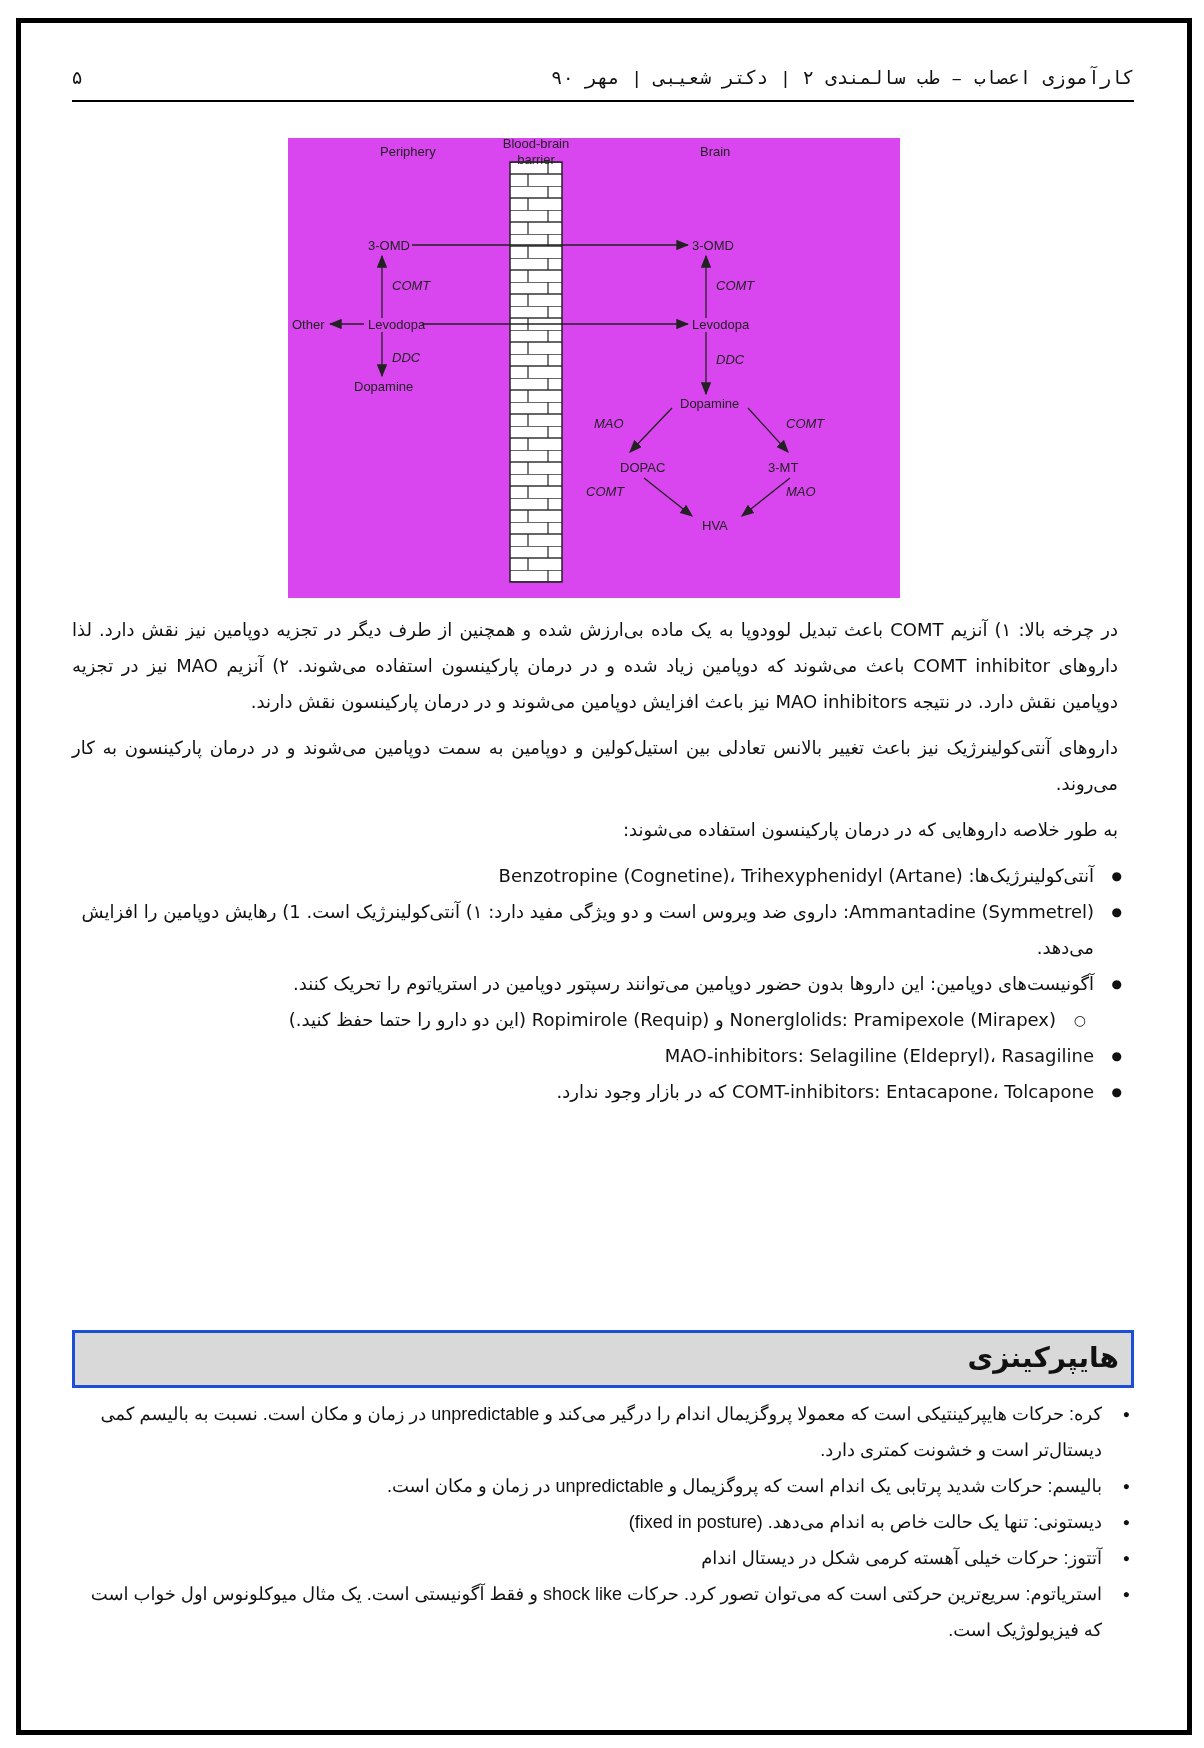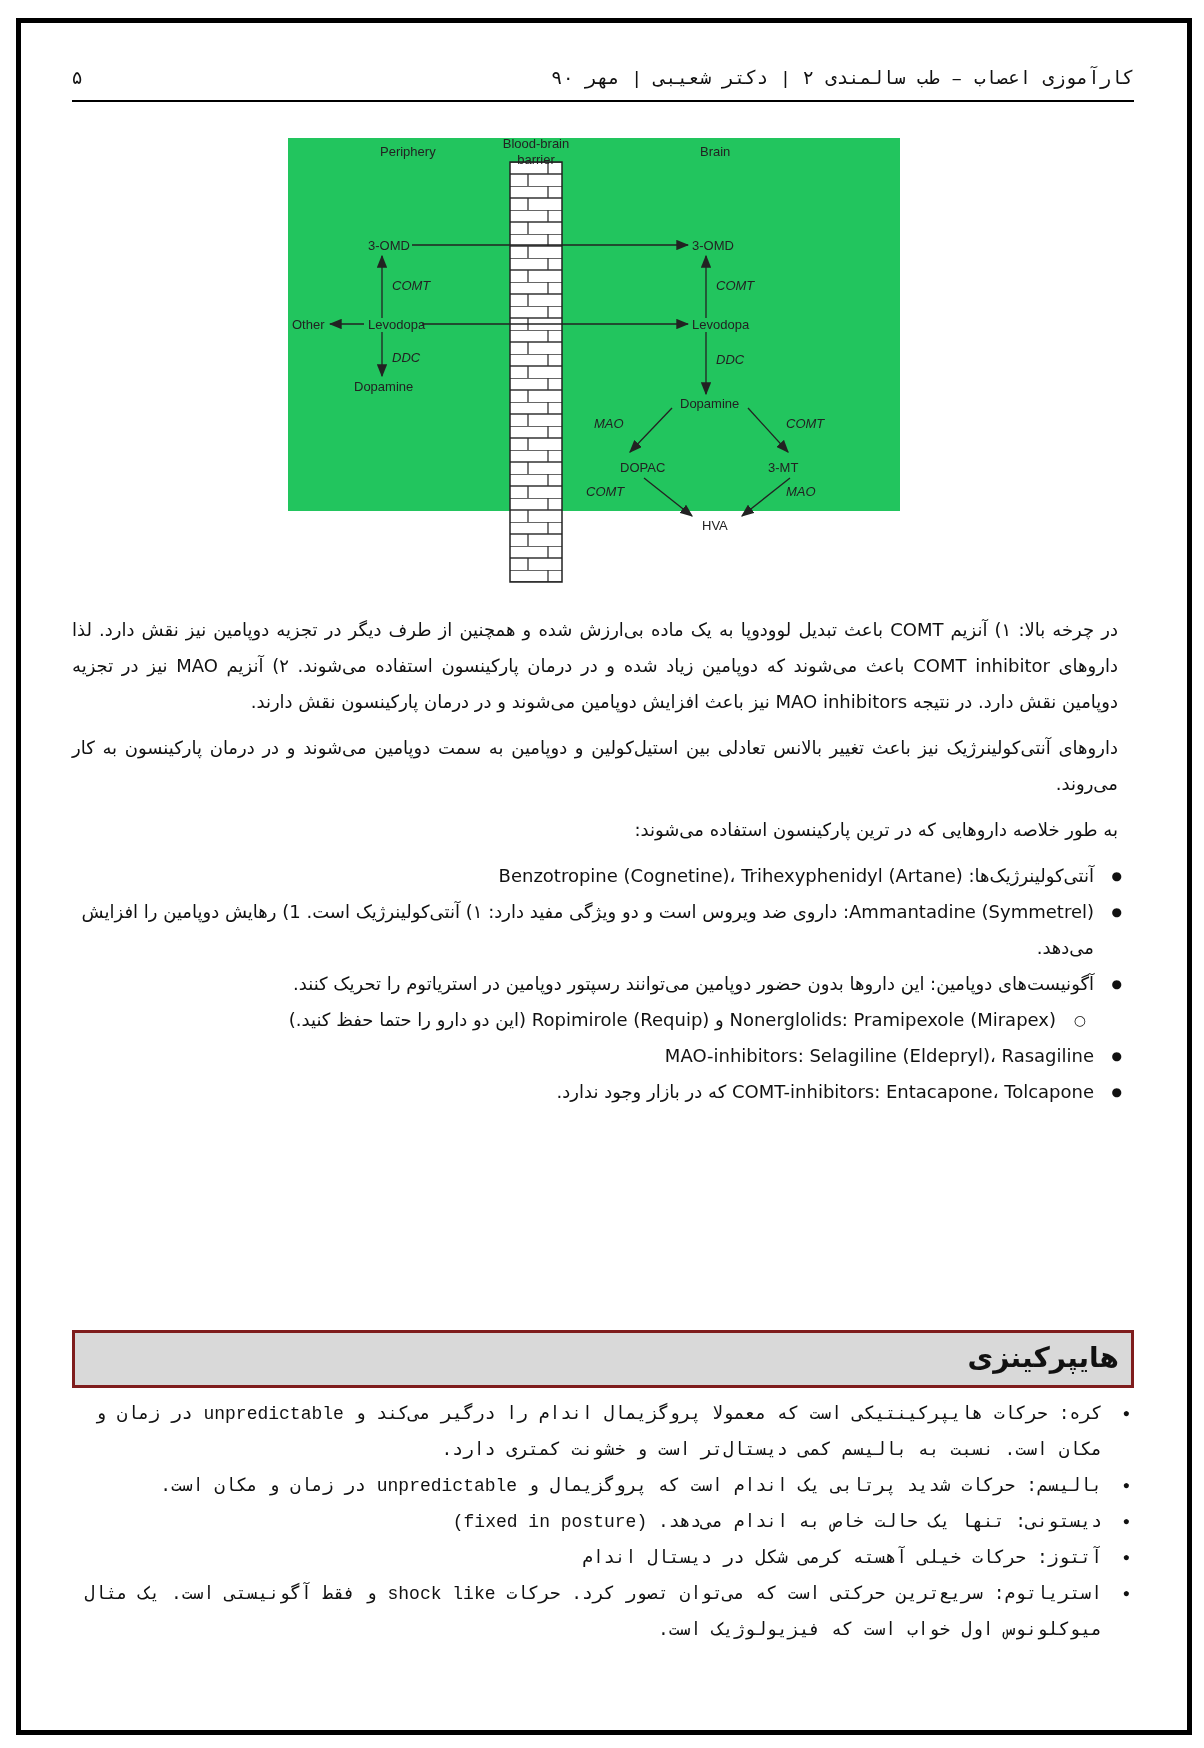--- a/index.html
+++ b/index.html
@@ -4,38 +4,38 @@
 <style>
   html, body { margin:0; padding:0; background:#ffffff; }
   body { width:1204px; height:1748px; position:relative; overflow:hidden;
          font-family:"DejaVu Serif", "Liberation Serif", serif; color:#111; }
   .page-border { position:absolute; left:16px; top:18px; width:1166px; height:1707px;
                  border:5px solid #000; box-sizing:content-box; }
   .header { position:absolute; left:72px; top:60px; width:1062px; height:40px;
             border-bottom:2px solid #000; direction:rtl; }
   .header-title { position:absolute; right:0; top:6px; font-size:19px; font-family:Liberation Mono, monospace; }
   .header-page { position:absolute; left:0; top:6px; font-size:19px; font-family:"DejaVu Sans", sans-serif; }
-  .figure { position:absolute; left:288px; top:138px; width:612px; height:373px;
-            background:#22c55e; }
+  .figure { position:absolute; left:288px; top:138px; width:612px; height:460px;
+            background:#d946ef; }
   .figure svg { position:absolute; left:0; top:0; }
   .figure text { font-family:"Liberation Sans", sans-serif; fill:#222; }
   .content { position:absolute; left:72px; width:1062px; direction:rtl; text-align:right;
              font-size:18px; line-height:36px; font-family:"DejaVu Sans", sans-serif; }
   .para { margin:0 16px 10px 0; text-align:justify; }
   ul.bullets { margin:4px; padding:0; list-style:none; }
   ul.bullets li { position:relative; padding-right:36px; }
   ul.bullets li::before { content:"●"; position:absolute; right:8px; top:0; font-size:12px; }
   ul.bullets li.sub { padding-right:74px; }
   ul.bullets li.sub::before { content:"○"; right:44px; font-size:14px; }
   .section-heading { position:absolute; left:72px; top:1330px; width:1062px; height:58px;
-                     background:#d9d9d9; border:3px solid #7f1d1d; box-sizing:border-box; direction:rtl; }
+                     background:#d9d9d9; border:3px solid #1d4ed8; box-sizing:border-box; direction:rtl; }
   .section-heading span { position:absolute; right:12px; top:8px; font-size:28px; font-weight:bold;
                           font-family:"DejaVu Sans", sans-serif; }
   .content2 { position:absolute; left:72px; top:1392px; width:1062px; direction:rtl;
-              text-align:right; font-size:18px; line-height:36px; font-family:Liberation Mono, monospace; }
+              text-align:right; font-size:18px; line-height:36px; font-family:Liberation Sans, sans-serif; }
   .content2 ul.bullets li { padding-right:28px; }
   .content2 ul.bullets li::before { right:0; }
 </style>
 </head>
 <body>
 
 <div class="page-border"></div>
 
 <div class="header">
   <span class="header-title">کارآموزی اعصاب – طب سالمندی ۲ | دکتر شعیبی | مهر ۹۰</span>
@@ -94,21 +94,21 @@
     <line x1="502" y1="340" x2="454" y2="378" stroke="#222" stroke-width="1.3" marker-end="url(#ah)"></line>
     <text x="298" y="358" font-size="13" font-style="italic">COMT</text>
     <text x="498" y="358" font-size="13" font-style="italic">MAO</text>
     <text x="414" y="392" font-size="13">HVA</text>
   </svg>
 </div>
 
 <div class="content" style="top:612px;">
   <p class="para">در چرخه بالا: ۱) آنزیم COMT باعث تبدیل لوودوپا به یک ماده بی‌ارزش شده و همچنین از طرف دیگر در تجزیه دوپامین نیز نقش دارد. لذا داروهای COMT inhibitor باعث می‌شوند که دوپامین زیاد شده و در درمان پارکینسون استفاده می‌شوند. ۲) آنزیم MAO نیز در تجزیه دوپامین نقش دارد. در نتیجه MAO inhibitors نیز باعث افزایش دوپامین می‌شوند و در درمان پارکینسون نقش دارند.</p>
   <p class="para">داروهای آنتی‌کولینرژیک نیز باعث تغییر بالانس تعادلی بین استیل‌کولین و دوپامین به سمت دوپامین می‌شوند و در درمان پارکینسون به کار می‌روند.</p>
-  <p class="para">به طور خلاصه داروهایی که در ترین پارکینسون استفاده می‌شوند:</p>
+  <p class="para">به طور خلاصه داروهایی که در درمان پارکینسون استفاده می‌شوند:</p>
   <ul class="bullets">
     <li>آنتی‌کولینرژیک‌ها: Benzotropine (Cognetine)، Trihexyphenidyl (Artane)</li>
     <li>Ammantadine (Symmetrel): داروی ضد ویروس است و دو ویژگی مفید دارد: ۱) آنتی‌کولینرژیک است. 1) رهایش دوپامین را افزایش می‌دهد.</li>
     <li>آگونیست‌های دوپامین: این داروها بدون حضور دوپامین می‌توانند رسپتور دوپامین در استریاتوم را تحریک کنند.</li>
     <li class="sub">Nonerglolids: Pramipexole (Mirapex) و Ropimirole (Requip) (این دو دارو را حتما حفظ کنید.)</li>
     <li>MAO-inhibitors: Selagiline (Eldepryl)، Rasagiline</li>
     <li>COMT-inhibitors: Entacapone، Tolcapone که در بازار وجود ندارد.</li>
   </ul>
 </div>
 

